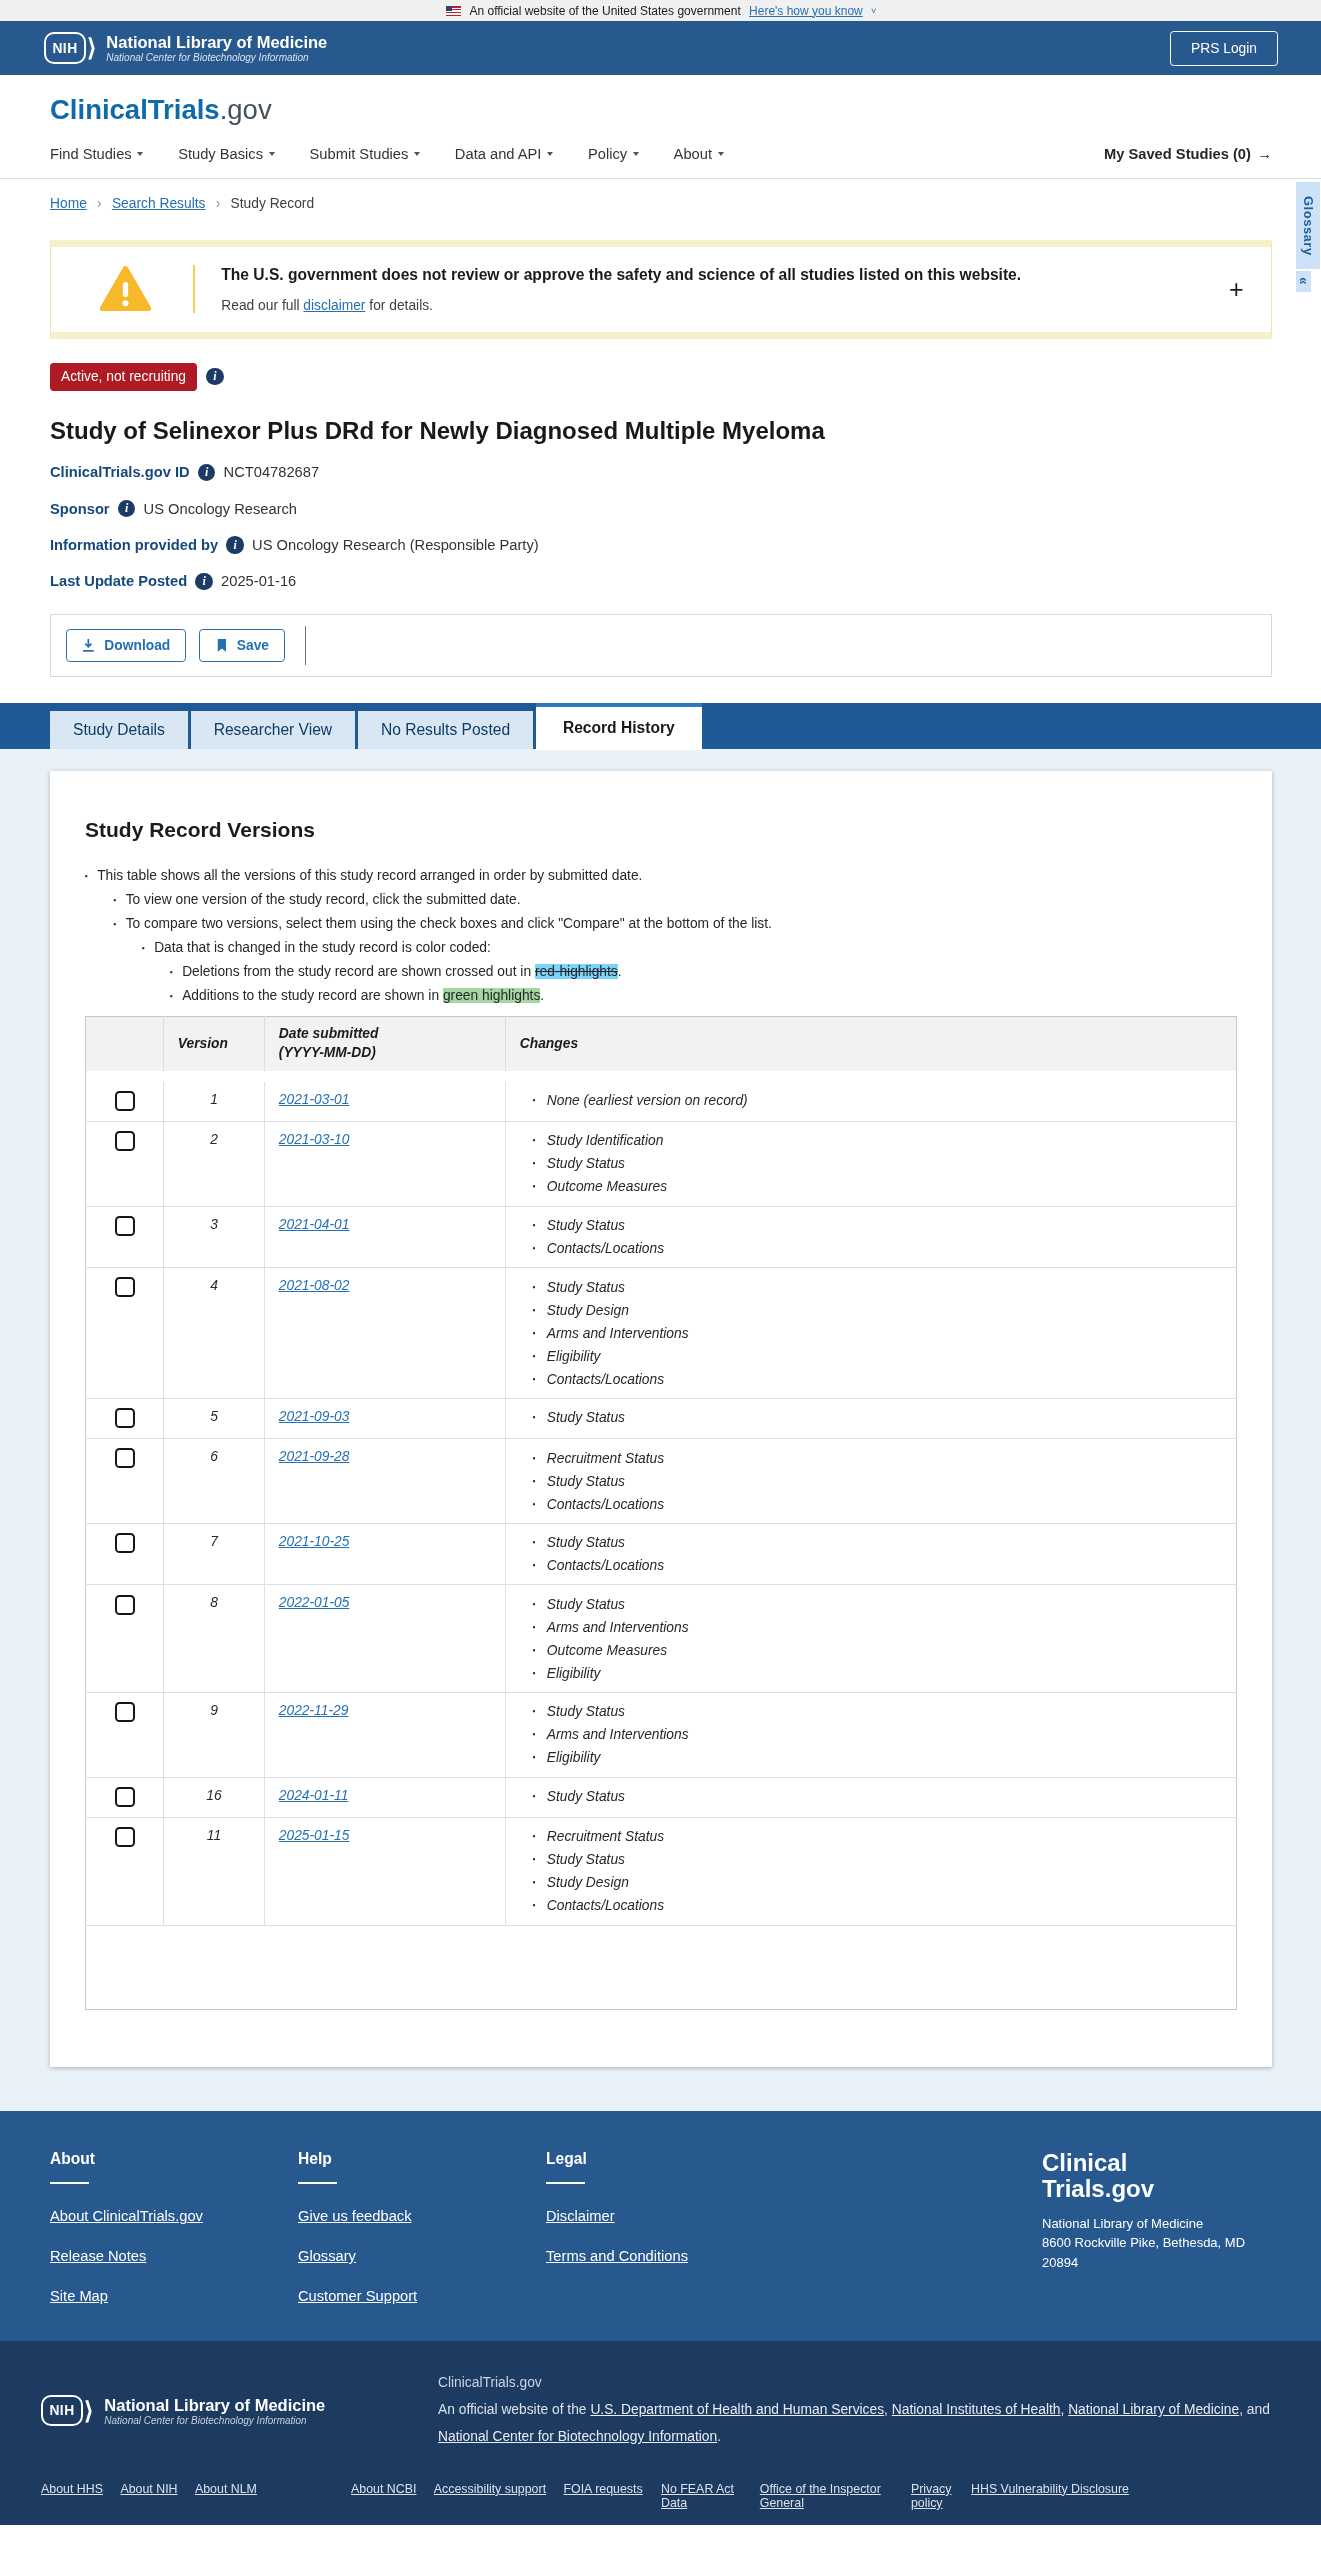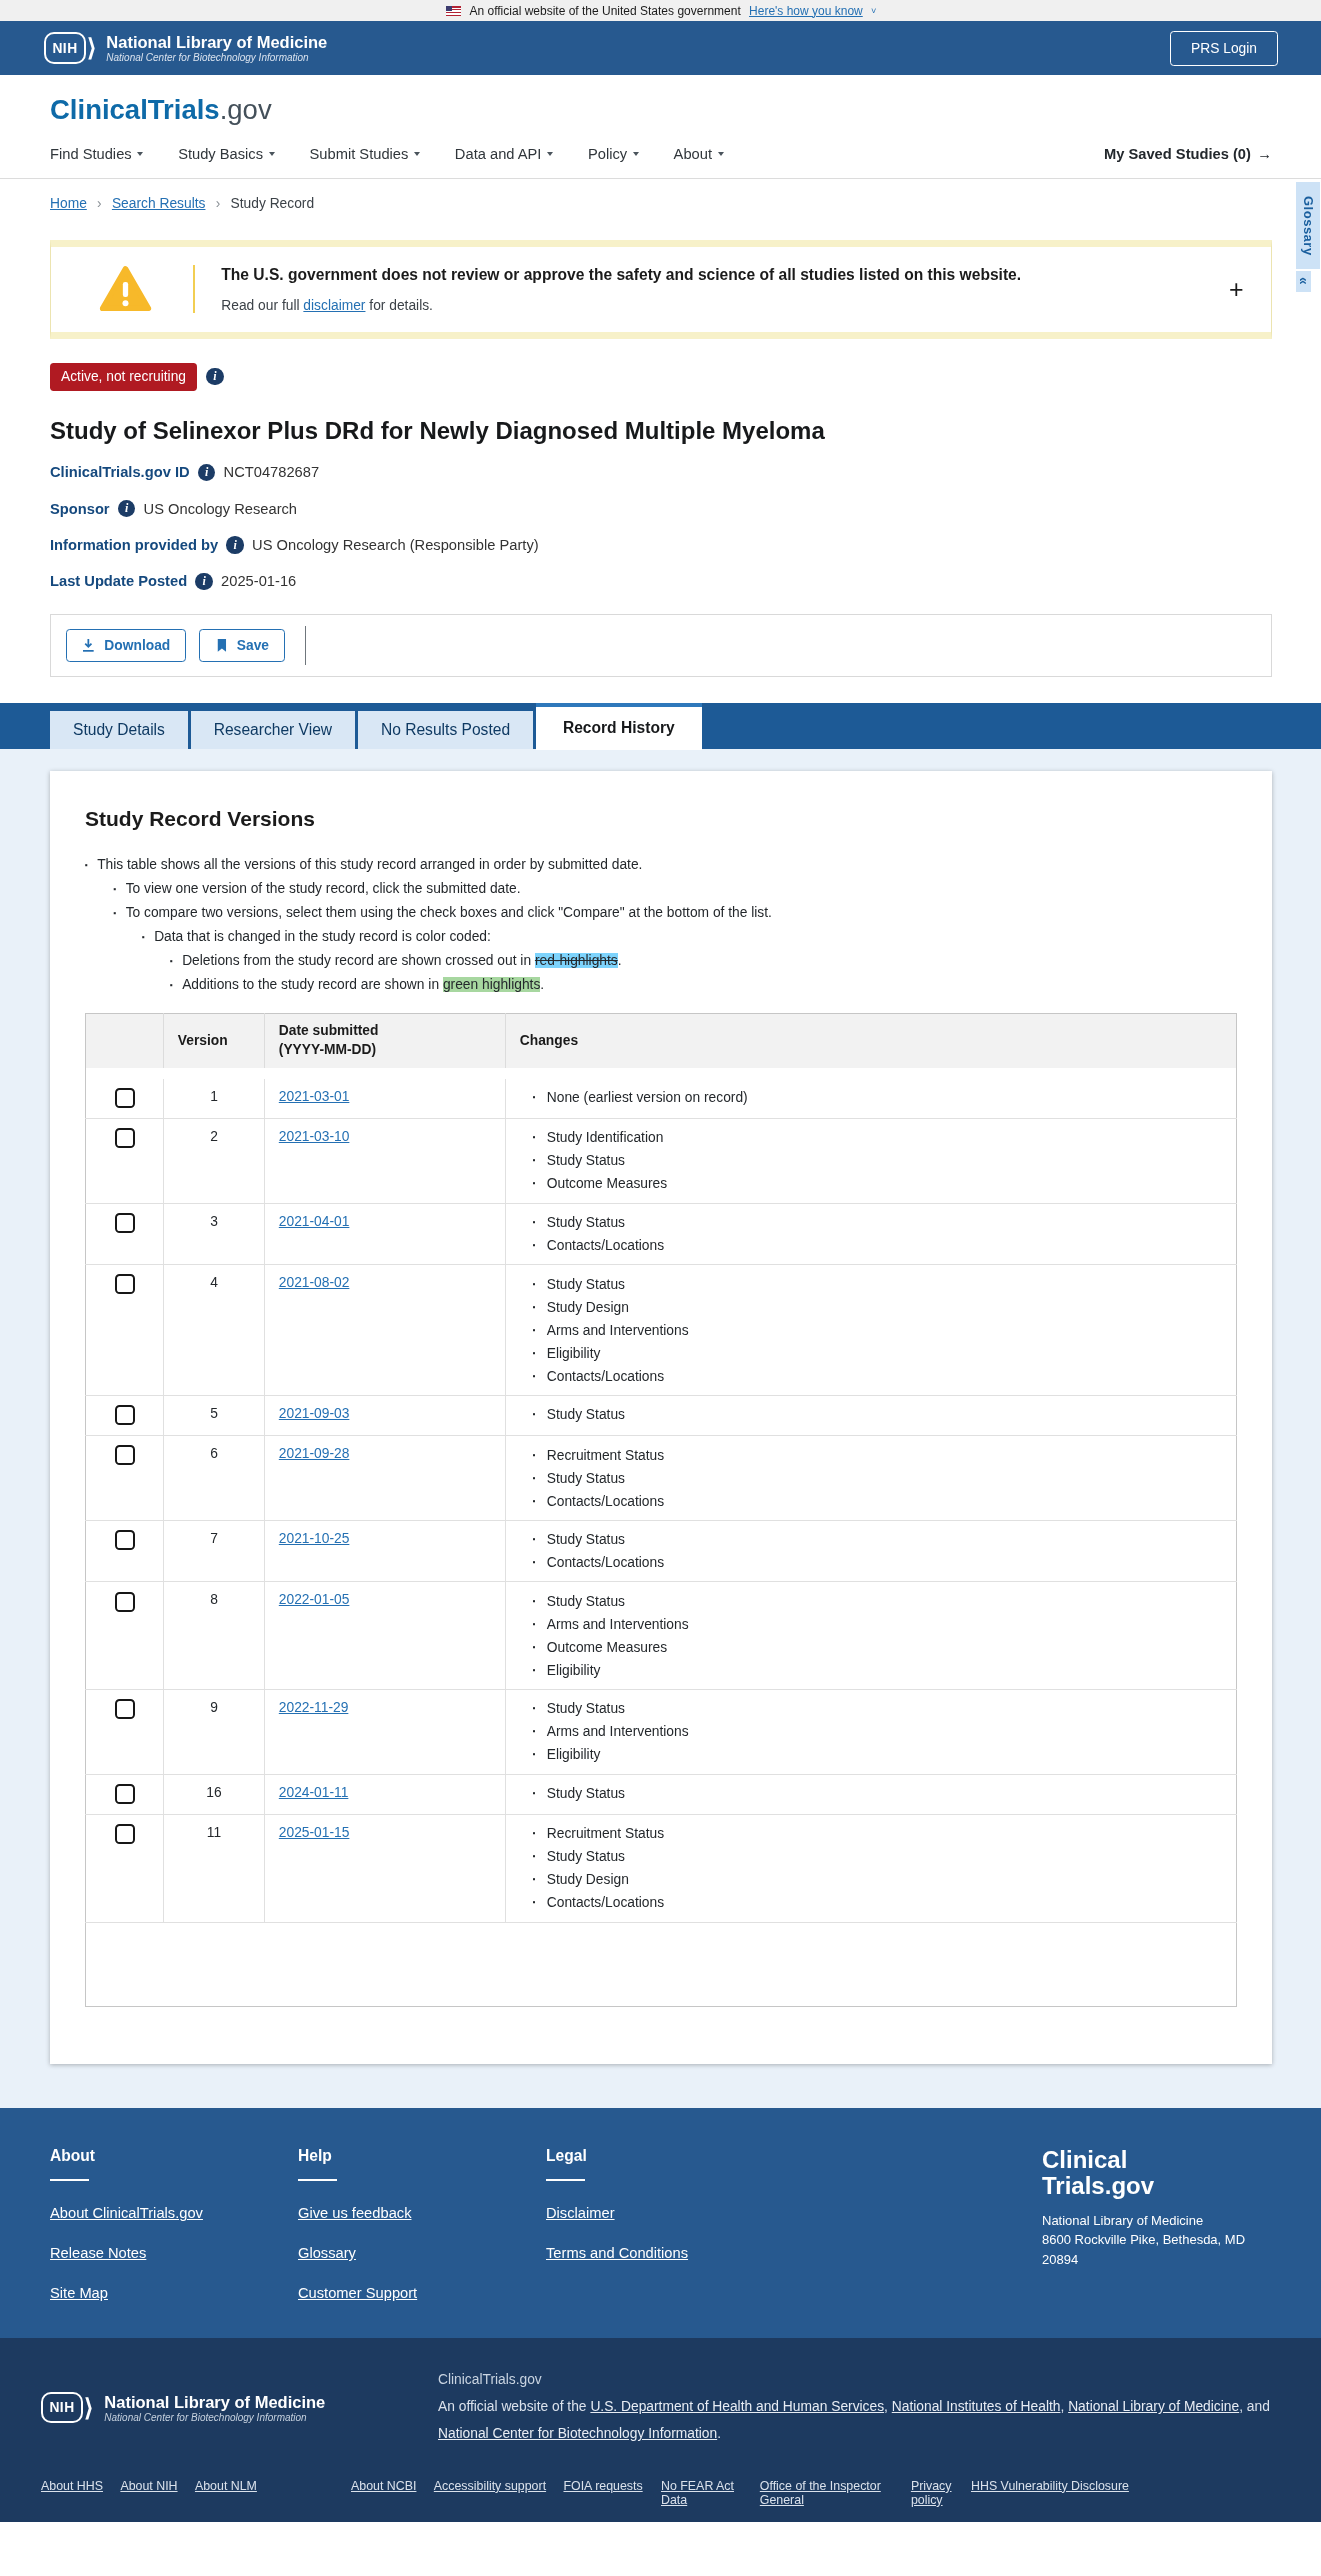--- a/index.html
+++ b/index.html
@@ -91,29 +91,29 @@
   
   .tab-band { margin-top:26px; background:#1d5a96; display:flex; align-items:flex-end;
     padding-left:50px; height:46px; }
   .tab { background:#d9e7f5; color:#0f3a63; font-size:15.6px; padding:10px 23px; margin-right:2.8px;
     cursor:pointer; white-space:nowrap; }
   .tab.active { background:#fff; color:#17191b; font-weight:bold; border-top:4.6px solid #2e78bb;
     padding:12px 27px 13px; position:relative; top:0.9px; margin-top:-9.2px; }
 
   
   .page-section { background:#e9f1f9; padding:22px 50px 44px; }
-  .card { background:#fff; box-shadow:0 0.9px 4.6px rgba(0,0,0,.28); padding:36px 35px 57px; }
+  .card { background:#fff; box-shadow:0 0.9px 4.6px rgba(0,0,0,.28); padding:47px 35px 57px; }
   .section-heading { font-size:21px; font-weight:bold; }
   .notes { margin-top:22px; }
   .note { font-size:13.8px; line-height:24px; display:flex; gap:9.2px; color:#24282c; }
   .note .bullet { font-size:8.3px; line-height:24px; }
   .hl-red { background:#7dd3fc; text-decoration:line-through; }
   .hl-green { background:#a7d7a0; }
 
-  .vtable { margin-top:16px; width:100%; border-collapse:collapse; border:0.9px solid #c6c6c6; }
+  .vtable { margin-top:8px; width:100%; border-collapse:collapse; border:0.9px solid #c6c6c6;font-style:italic; }
   .vtable th { background:#f2f2f2; text-align:left; font-size:13.8px; padding:8.3px 13.8px;
     border-right:0.9px solid #dcdcdc; vertical-align:middle; line-height:18.4px; }
   .vtable th:last-child { border-right:none; }
   .vtable td { vertical-align:top; padding:7.3px 13.8px; border-right:0.9px solid #e0e0e0;
     border-top:0.9px solid #e0e0e0; font-size:13.8px; }
   .vtable td:last-child { border-right:none; }
   .vtable tr.spacer td { border-top:none; height:11px; padding:0; }
   .vtable tr.first-data td { border-top:none; }
   .cbx { width:20px; height:20px; border:2.3px solid #161616; border-radius:4.6px;
     display:inline-block; background:#fff; cursor:pointer; }

